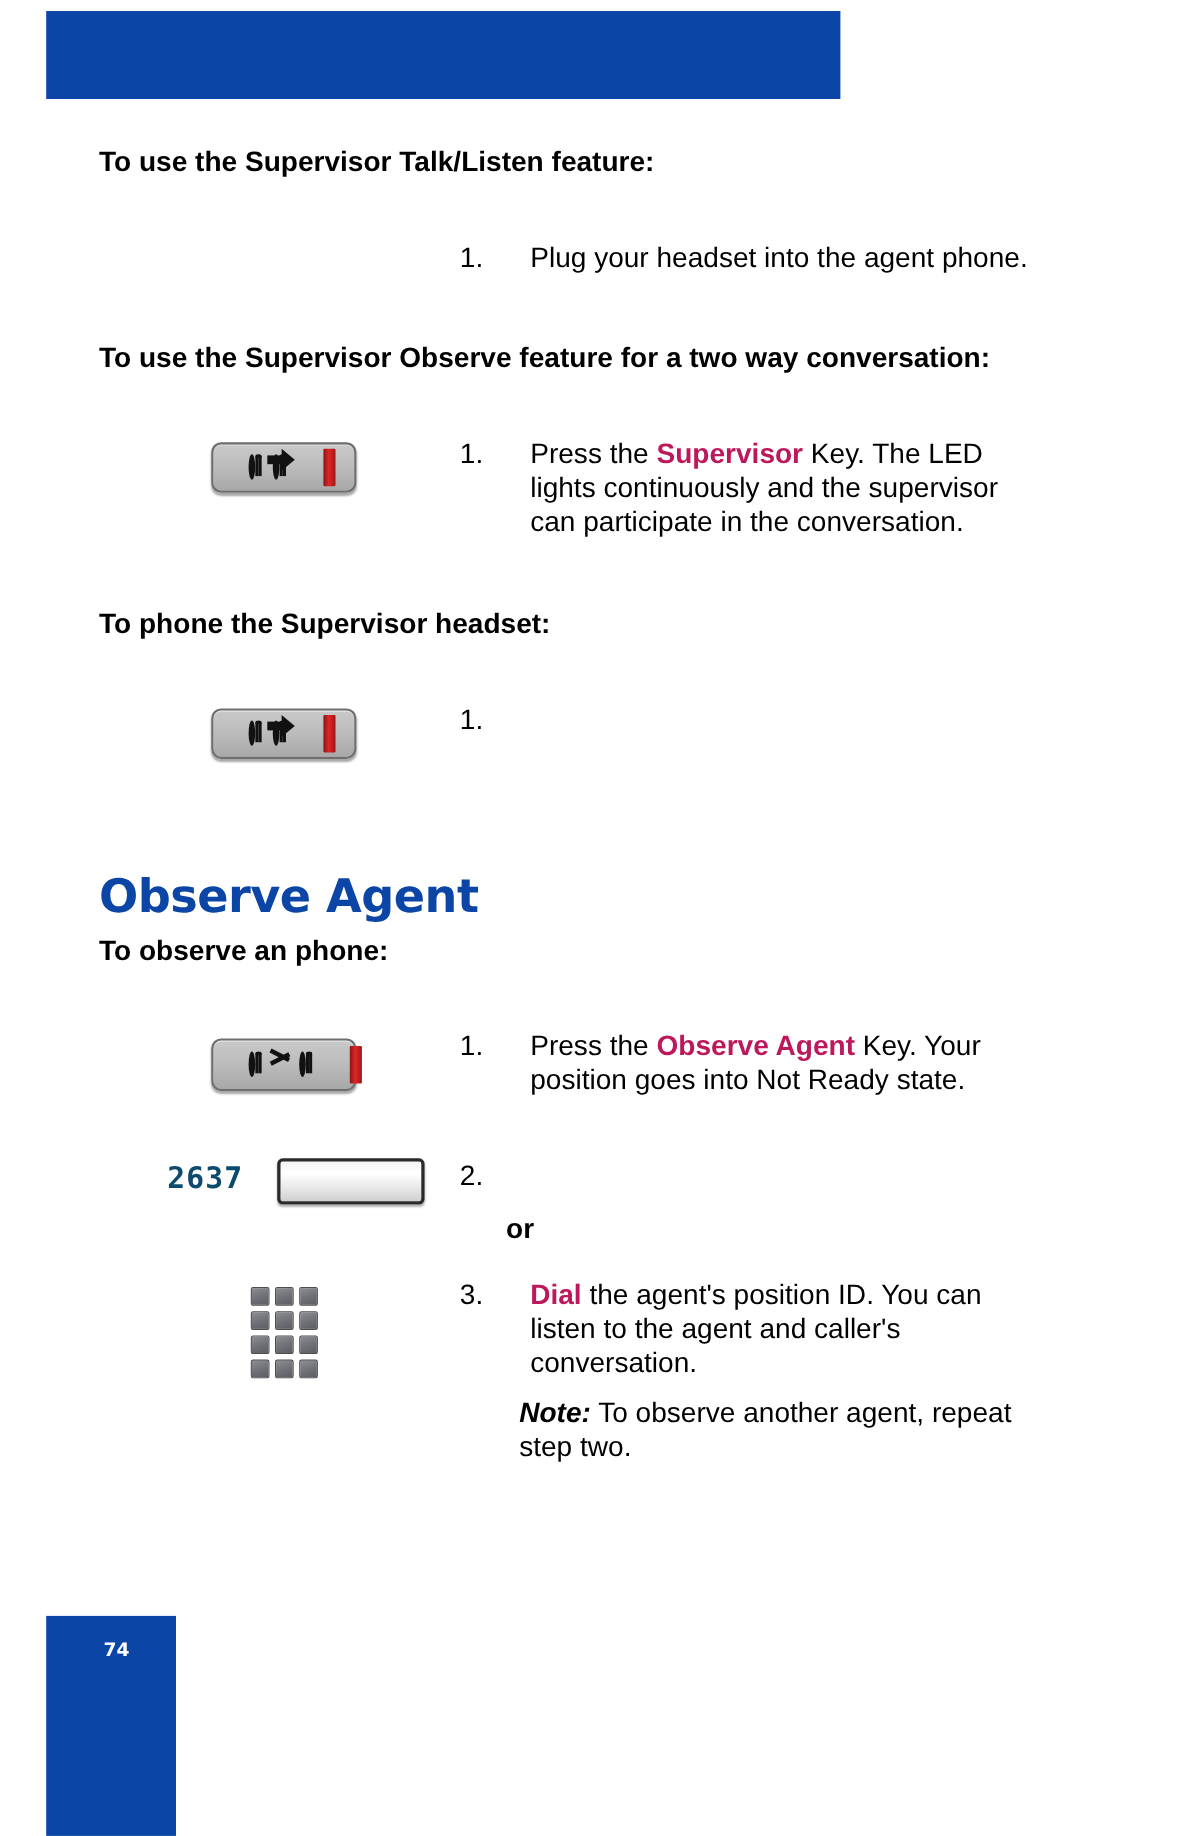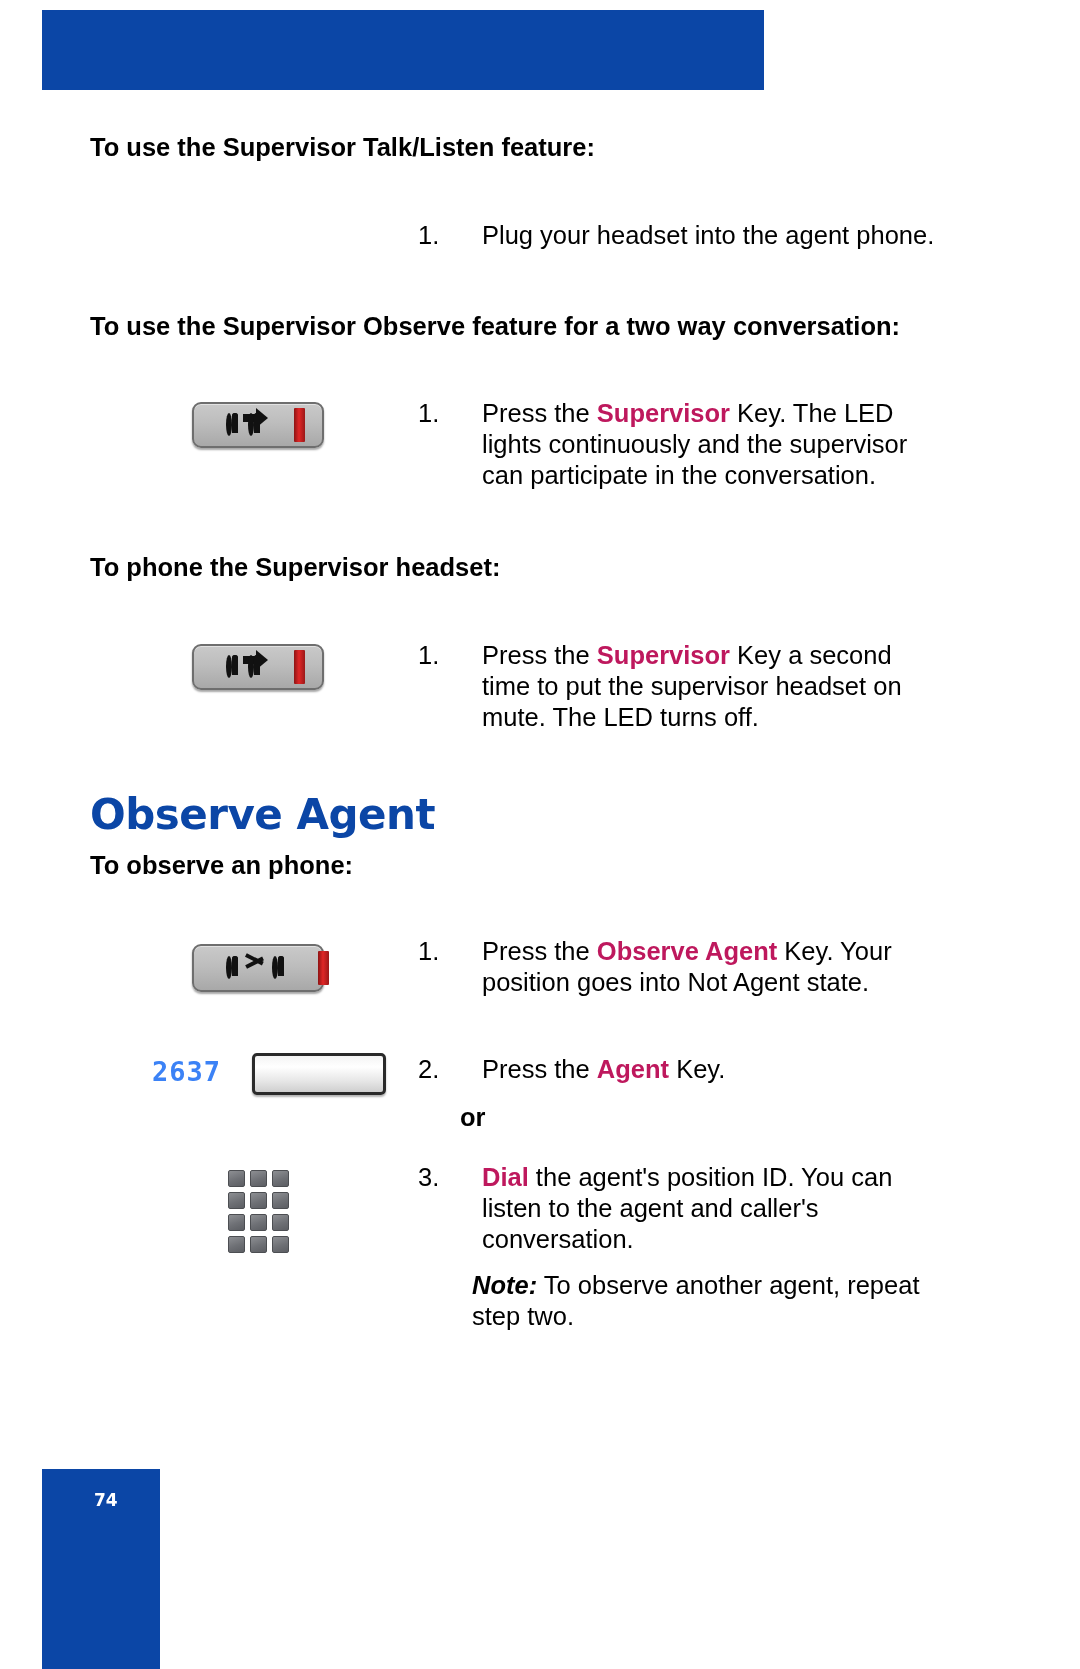--- a/index.html
+++ b/index.html
@@ -88,21 +88,21 @@
 
   
   .blankkey{
     position:absolute;
     background:linear-gradient(180deg,#f4f4f4 0%,#ffffff 30%,#e6e6e6 70%,#cfcfcf 100%);
     border:3px solid #2a2a2a;border-radius:5px;
     box-shadow:0 2px 2px rgba(0,0,0,.3);
   }
   .dn-label{
     position:absolute;font-family:"DejaVu Sans Mono","Liberation Mono",monospace;
-    font-size:27px;color:#3b82f6;letter-spacing:1px;font-weight:bold;
+    font-size:27px;color:#0c4a6e;letter-spacing:1px;font-weight:bold;
   }
 
   
   .keypad{position:absolute;display:grid;grid-template-columns:repeat(3,17px);
           grid-auto-rows:17px;gap:5px;}
   .keypad .kp{
     background:linear-gradient(160deg,#8d8f93 0%,#6e7075 55%,#5c5e63 100%);
     border:1px solid #4c4e52;border-radius:2px;
   }
 
@@ -168,21 +168,20 @@
       </span>
       <span class="person">
         <span class="head"></span><span class="body-sh"></span>
       </span>
       <span class="led"></span>
     </span>
   </div>
 
   <div class="step" style="left:418px;top:640px;width:490px;">
     <span class="num">1.</span>
-    <span class="body"><span>Press the </span><span class="blue">Supervisor</span><span> Key a second time to put the supervisor headset on mute. The LED turns off.</span></span>
   </div>
 
   <div class="bigblue" style="top:790px;">Observe Agent</div>
 
   <div class="sec-head" style="top:851px;">To observe an phone:</div>
 
   <div class="key" style="left:192px;top:944px;width:128px;height:44px;">
     <span class="glyphs">
       <span class="person small">
         <span class="head"></span><span class="body-sh"></span>
@@ -190,29 +189,28 @@
       <span class="caret-right"></span>
       <span class="person">
         <span class="head"></span><span class="body-sh"></span>
       </span>
       <span class="led"></span>
     </span>
   </div>
 
   <div class="step" style="left:418px;top:936px;width:500px;">
     <span class="num">1.</span>
-    <span class="body"><span>Press the </span><span class="blue">Observe Agent</span><span> Key. Your position goes into Not Agent state.</span></span>
+    <span class="body"><span>Press the </span><span class="blue">Observe Agent</span><span> Key. Your position goes into Not Ready state.</span></span>
   </div>
 
   <div class="dn-label" style="left:152px;top:1056px;">2637</div>
   <div class="blankkey" style="left:252px;top:1053px;width:128px;height:36px;"></div>
 
   <div class="step" style="left:418px;top:1054px;width:440px;">
     <span class="num">2.</span>
-    <span class="body"><span>Press the </span><span class="blue">Agent</span><span> Key.</span></span>
   </div>
 
   <div class="step bold" style="left:460px;top:1102px;">or</div>
 
   <div class="keypad" style="left:228px;top:1170px;">
     <span class="kp"></span>
     <span class="kp"></span>
     <span class="kp"></span>
     <span class="kp"></span>
     <span class="kp"></span>

